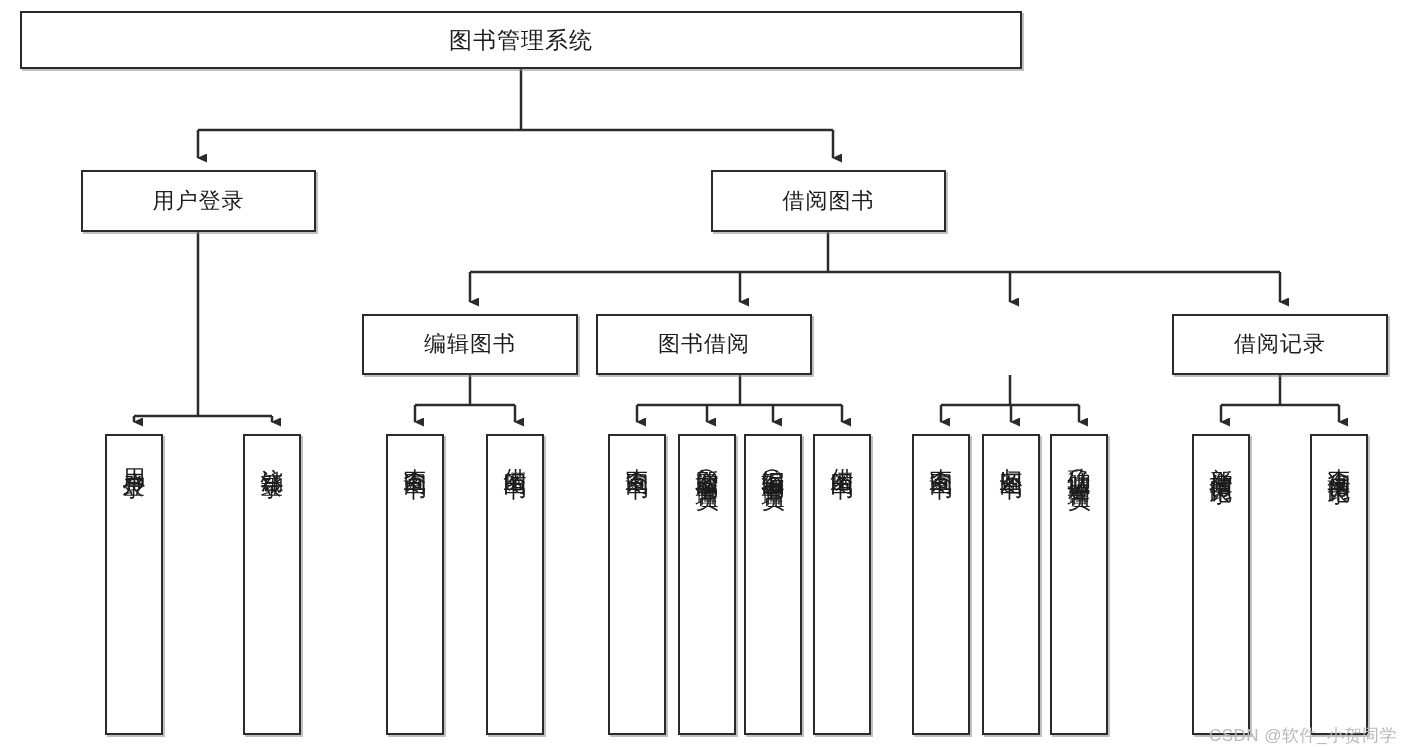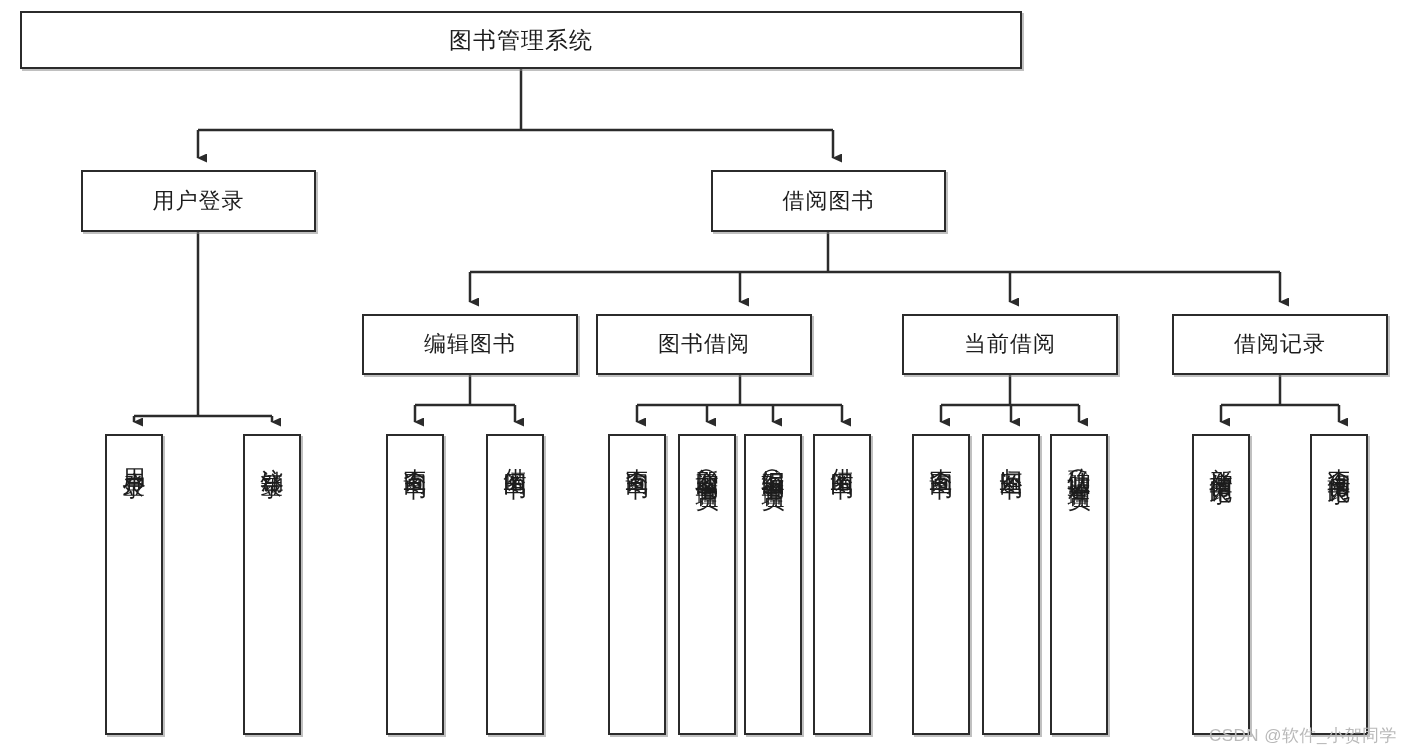--- a/index.html
+++ b/index.html
@@ -81,23 +81,20 @@
   <div class="node" style="left:711px;top:170px;width:235px;height:62px;">
     <span class="lbl">借阅图书</span>
   </div>
 
   <div class="node" style="left:362px;top:314px;width:216px;height:61px;">
     <span class="lbl">编辑图书</span>
   </div>
   <div class="node" style="left:596px;top:314px;width:216px;height:61px;">
     <span class="lbl">图书借阅</span>
   </div>
-  <div class="node" style="left:902px;top:314px;width:216px;height:61px;">
-    <span class="lbl">当前借阅</span>
-  </div>
   <div class="node" style="left:1172px;top:314px;width:216px;height:61px;font-family:Liberation Serif, serif;">
     <span class="lbl">借阅记录</span>
   </div>
 
   <div class="node leaf" style="left:105px;top:434px;width:58px;height:301px;">
     <span class="lbl">用户登录</span>
   </div>
   <div class="node leaf" style="left:243px;top:434px;width:58px;height:301px;">
     <span class="lbl">注销登录</span>
   </div>

